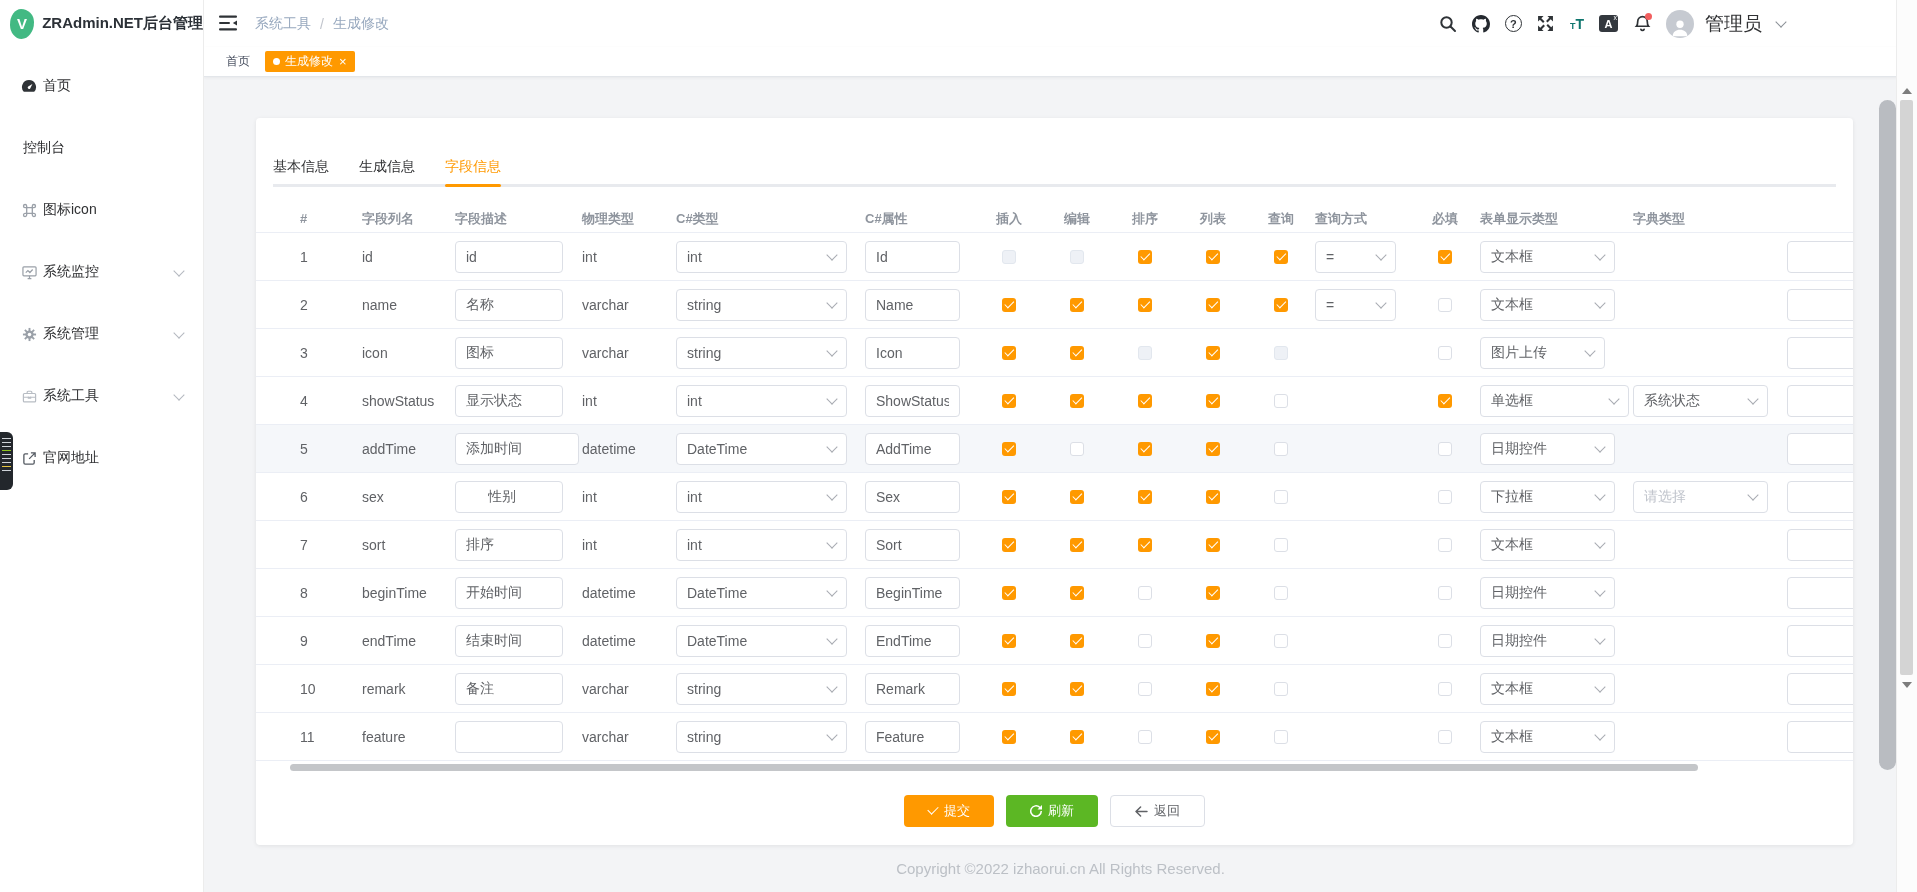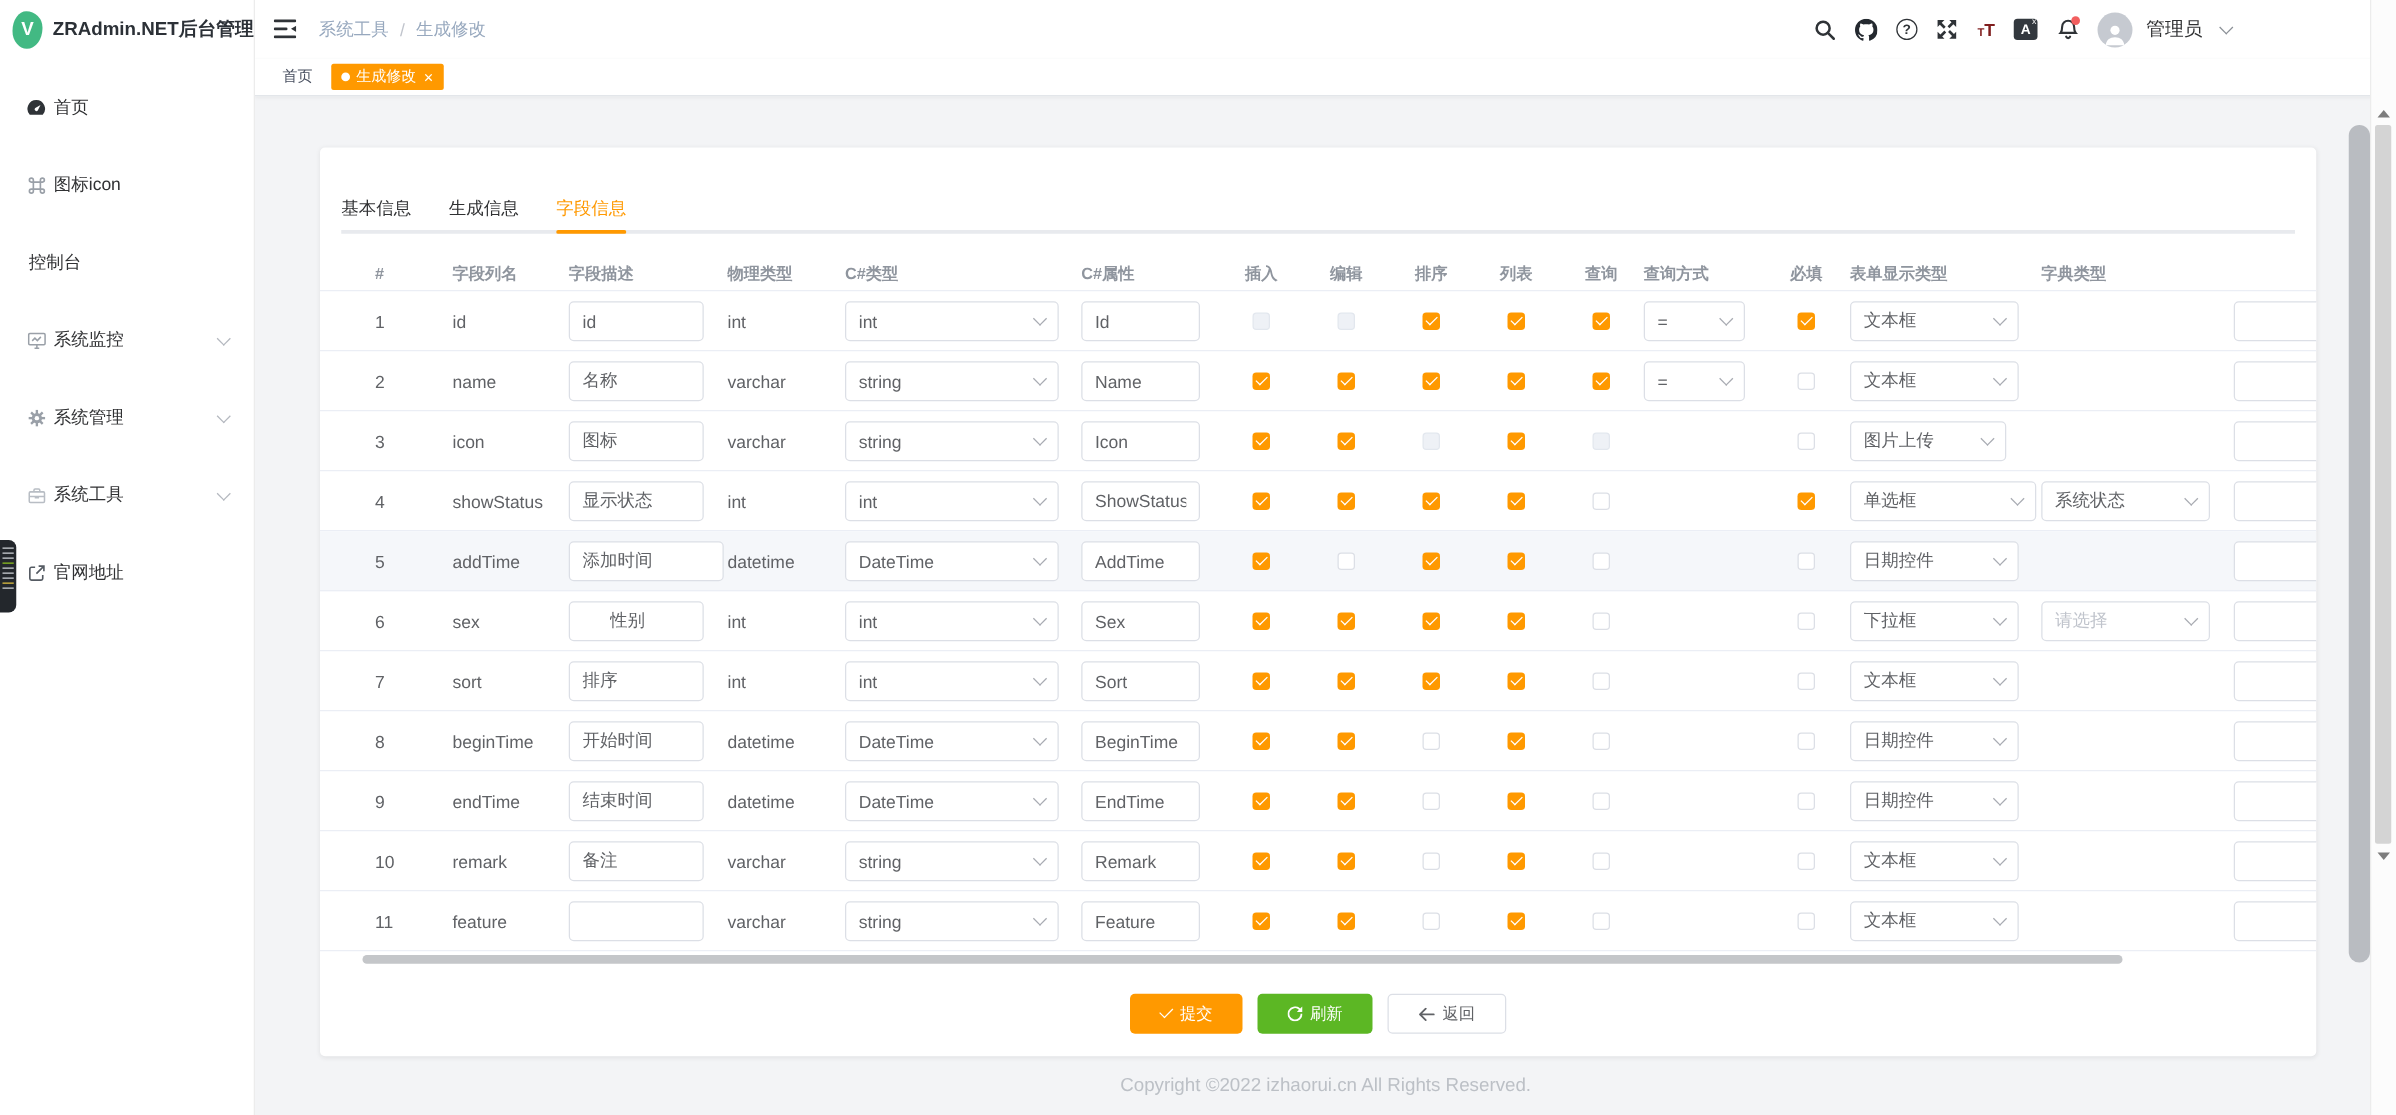--- a/index.html
+++ b/index.html
@@ -26,28 +26,28 @@
   .handle i:nth-child(4){background:#8fc31f;}
   .handle i:nth-child(8){background:#e4c441;}
   
   .hdr{position:absolute;left:204px;top:0;right:0;height:47px;background:#fff;z-index:2;}
   .hamb{position:absolute;left:15px;top:15px;width:18px;height:16px;cursor:pointer;}
   .crumbs{position:absolute;left:51px;top:0;height:47px;display:flex;align-items:center;font-size:14px;color:#97a8be;}
   .crumbs .sep{margin:0 9px;color:#c0c4cc;}
   .crumbs .crumb-link{cursor:pointer;}
   .hdr-right{position:absolute;right:132px;top:0;height:47px;display:flex;align-items:center;gap:15px;}
   .hico{width:18px;height:18px;display:flex;align-items:center;justify-content:center;color:#2f3337;cursor:pointer;position:relative;}
-  .tt{font-weight:bold;color:#7f1d1d;font-size:14px;line-height:1;cursor:pointer;}
+  .tt{font-weight:bold;color:#0f766e;font-size:14px;line-height:1;cursor:pointer;}
   .tt i{font-style:normal;font-size:9px;}
   .trans{width:19px;height:17px;background:#33383e;border-radius:3px;color:#fff;font-size:11px;font-weight:bold;
          display:flex;align-items:center;justify-content:center;position:relative;cursor:pointer;}
   .trans b{position:absolute;top:-1px;right:1px;font-size:7px;font-weight:normal;}
   .bell-dot{position:absolute;top:-2px;right:-1px;width:7px;height:7px;border-radius:50%;background:#f25f5f;}
   .avatar{width:28px;height:28px;border-radius:50%;background:#c6cad1;display:flex;align-items:flex-end;justify-content:center;overflow:hidden;cursor:pointer;}
-  .uname{font-size:15px;color:#303133;margin-left:-4px;cursor:pointer;}
+  .uname{font-size:19px;color:#303133;margin-left:-4px;cursor:pointer;}
   .uchev{width:7px;height:7px;border-right:1.3px solid #8b9097;border-bottom:1.3px solid #8b9097;transform:rotate(45deg);margin-top:-4px;cursor:pointer;}
   
   .tagsbar{position:absolute;left:204px;top:47px;right:0;height:30px;background:#fff;z-index:2;
            border-bottom:1px solid #e3e6ea;box-shadow:0 1px 3px rgba(0,0,0,.05);
            display:flex;align-items:center;padding-left:19px;gap:12px;box-sizing:border-box;}
   .tag{font-size:12px;color:#495060;height:21px;display:inline-flex;align-items:center;padding:0 3px;cursor:pointer;}
   .tag.active{background:#ff9900;color:#fff;padding:0 8px;border-radius:2px;gap:5px;}
   .tag .dot{width:7px;height:7px;border-radius:50%;background:#fff;display:inline-block;}
   .tag .x{font-size:13px;line-height:1;margin-left:1px;}
   
@@ -115,30 +115,30 @@
   </div>
   <nav class="menu" id="side-menu">
       <div class="menu-item">
         <span class="mi-ico">
           <svg viewBox="0 0 16 16" width="16" height="16" fill="#2f3337">
             <path d="M8 2a7 7 0 0 0-5.2 11.7h10.4A7 7 0 0 0 8 2zm1.2 8.4a1.4 1.4 0 1 1-2-2l4.2-2.5-2.2 4.5z"></path>
           </svg>
         </span>
         <span class="mi-label">首页</span>
       </div>
+      <div class="menu-item no-icon">
+        <span class="mi-label">控制台</span>
+      </div>
       <div class="menu-item">
         <span class="mi-ico">
           <svg viewBox="0 0 16 16" width="15" height="15" fill="none" stroke="#9aa0a8" stroke-width="1.4">
             <path d="M5 5H3.2A1.7 1.7 0 1 1 5 3.2zM11 5h1.8A1.7 1.7 0 1 0 11 3.2zM5 11H3.2A1.7 1.7 0 1 0 5 12.8zM11 11h1.8a1.7 1.7 0 1 1-1.8 1.8zM5 5h6v6H5z"></path>
           </svg>
         </span>
         <span class="mi-label">图标icon</span>
-      </div>
-      <div class="menu-item no-icon">
-        <span class="mi-label">控制台</span>
       </div>
       <div class="menu-item">
         <span class="mi-ico">
           <svg viewBox="0 0 16 16" width="15" height="15" fill="none" stroke="#9aa0a8" stroke-width="1.3">
             <rect x="1" y="2" width="14" height="9.5" rx="1"></rect>
             <path d="M4 8.2 6.3 5.9 8.4 8l3-3.2M6 14.5h4M8 11.5v3"></path>
           </svg>
         </span>
         <span class="mi-label">系统监控</span>
         <span class="mi-chev"></span>

